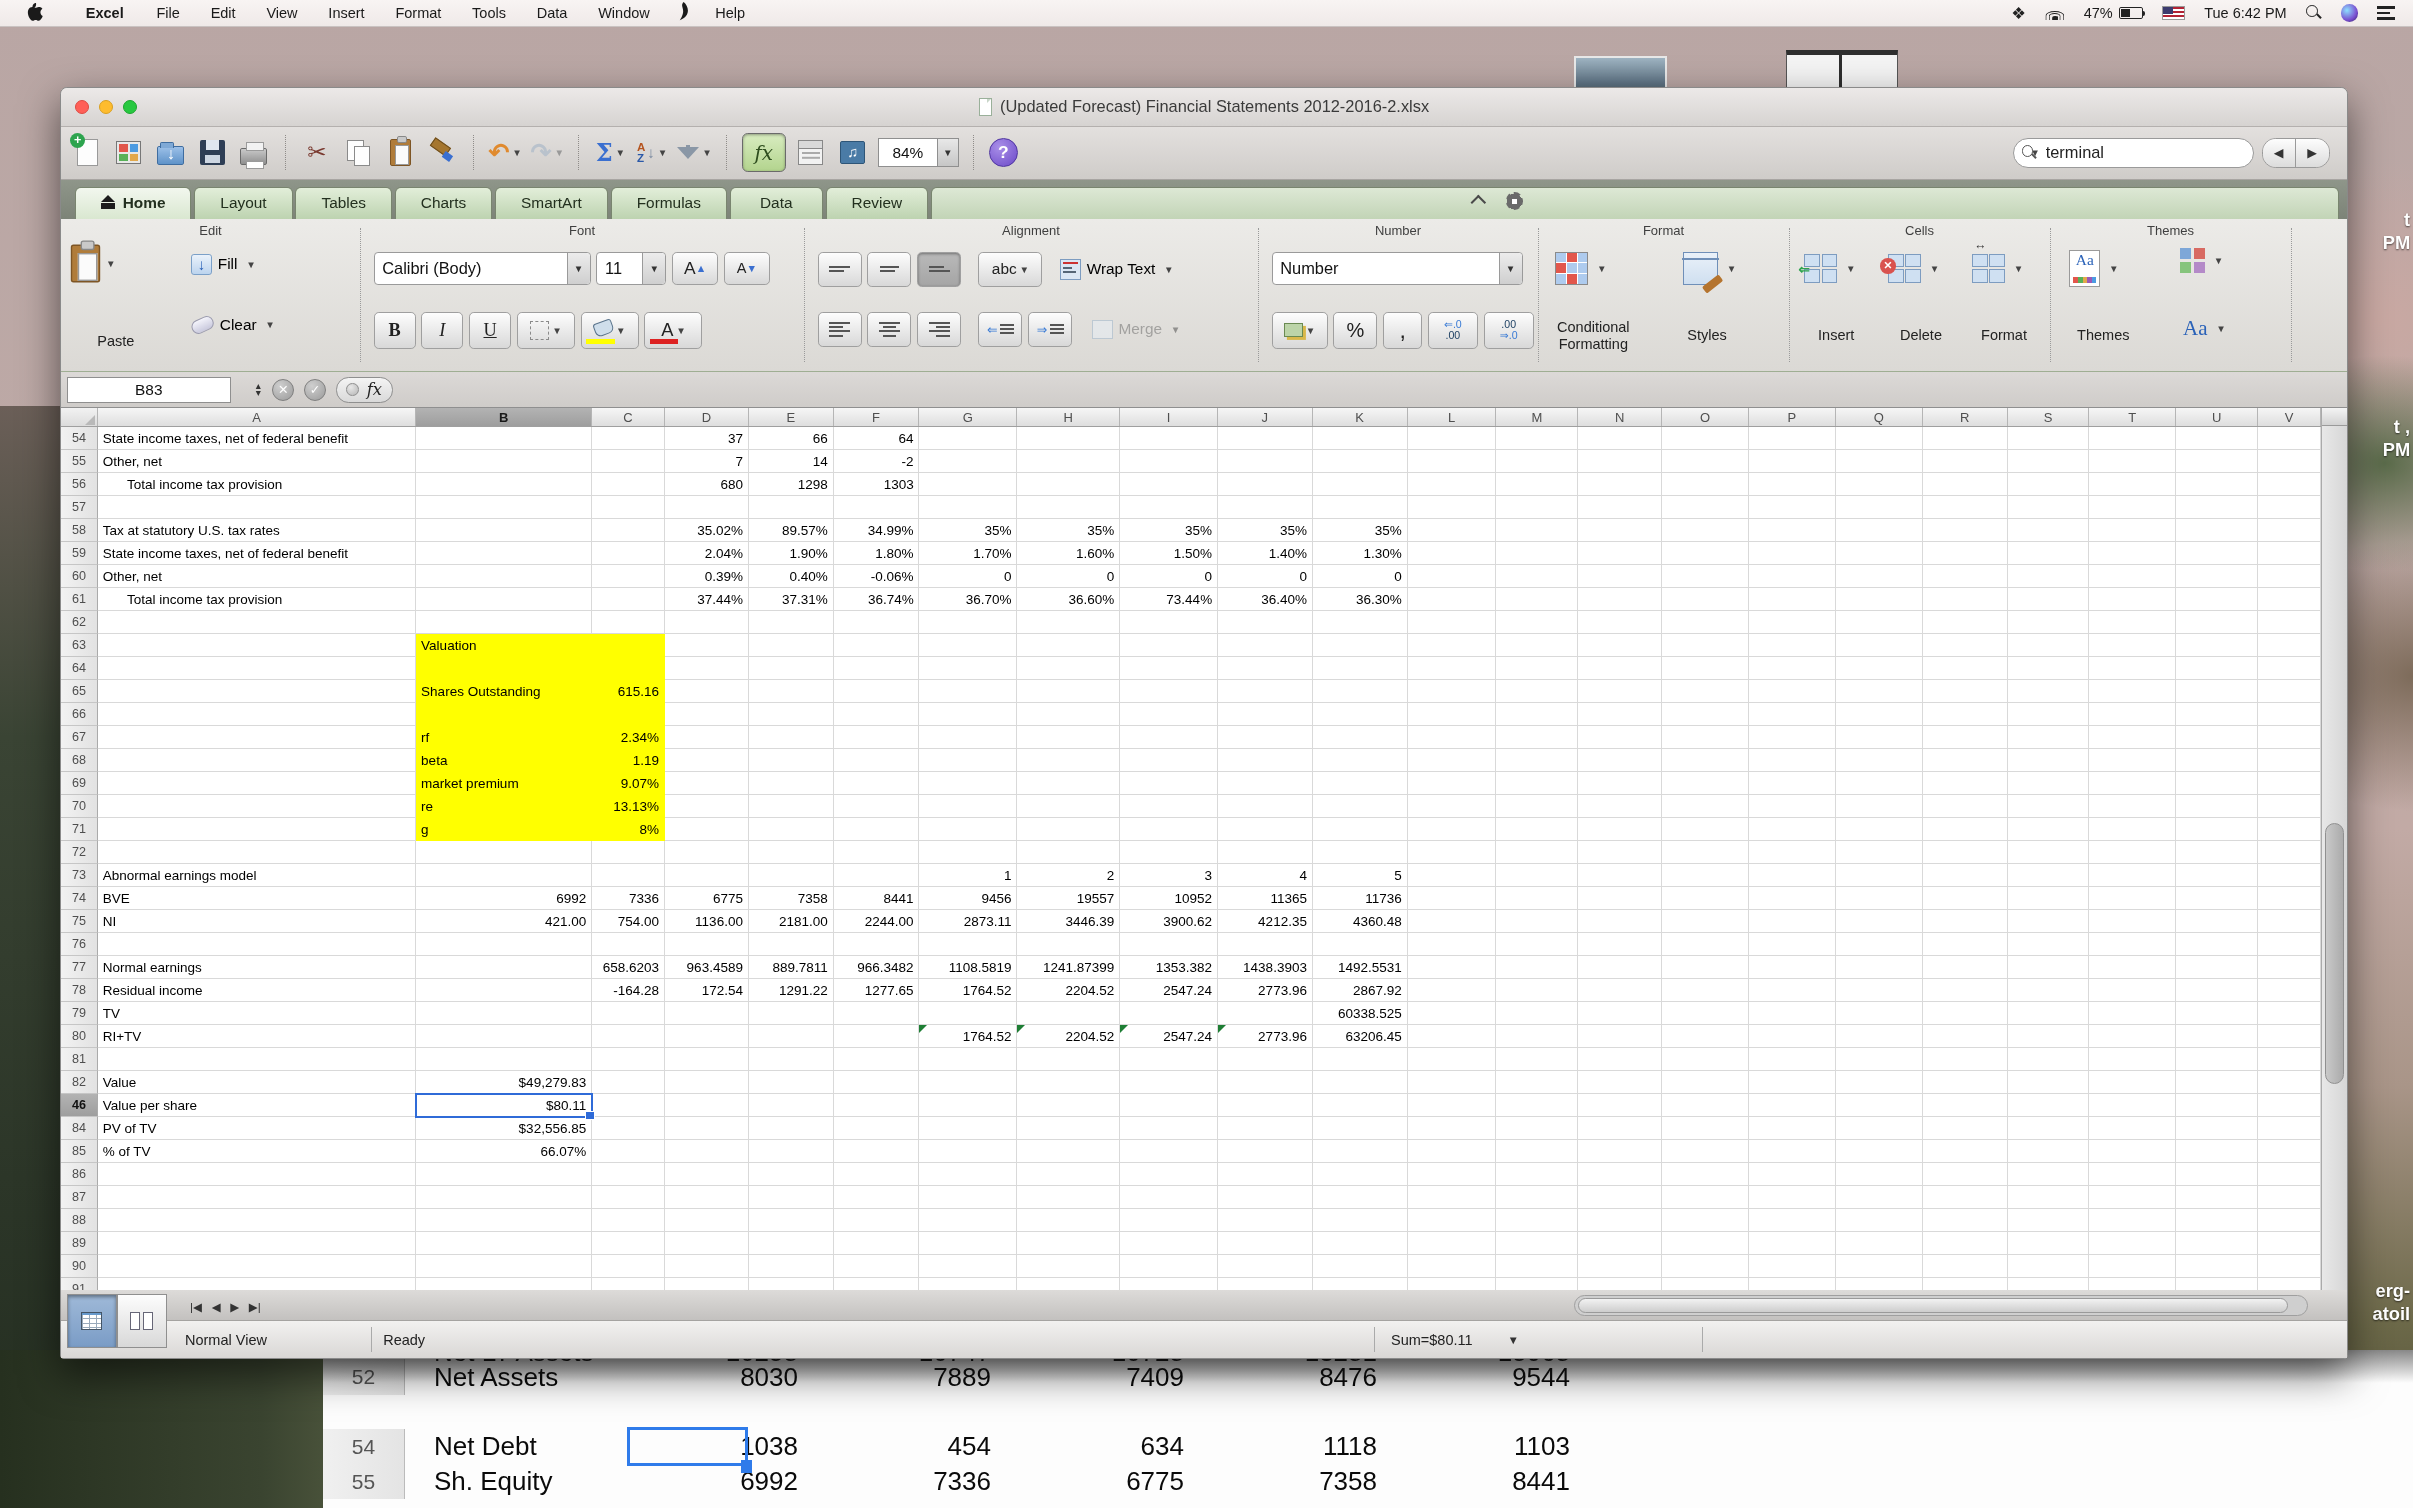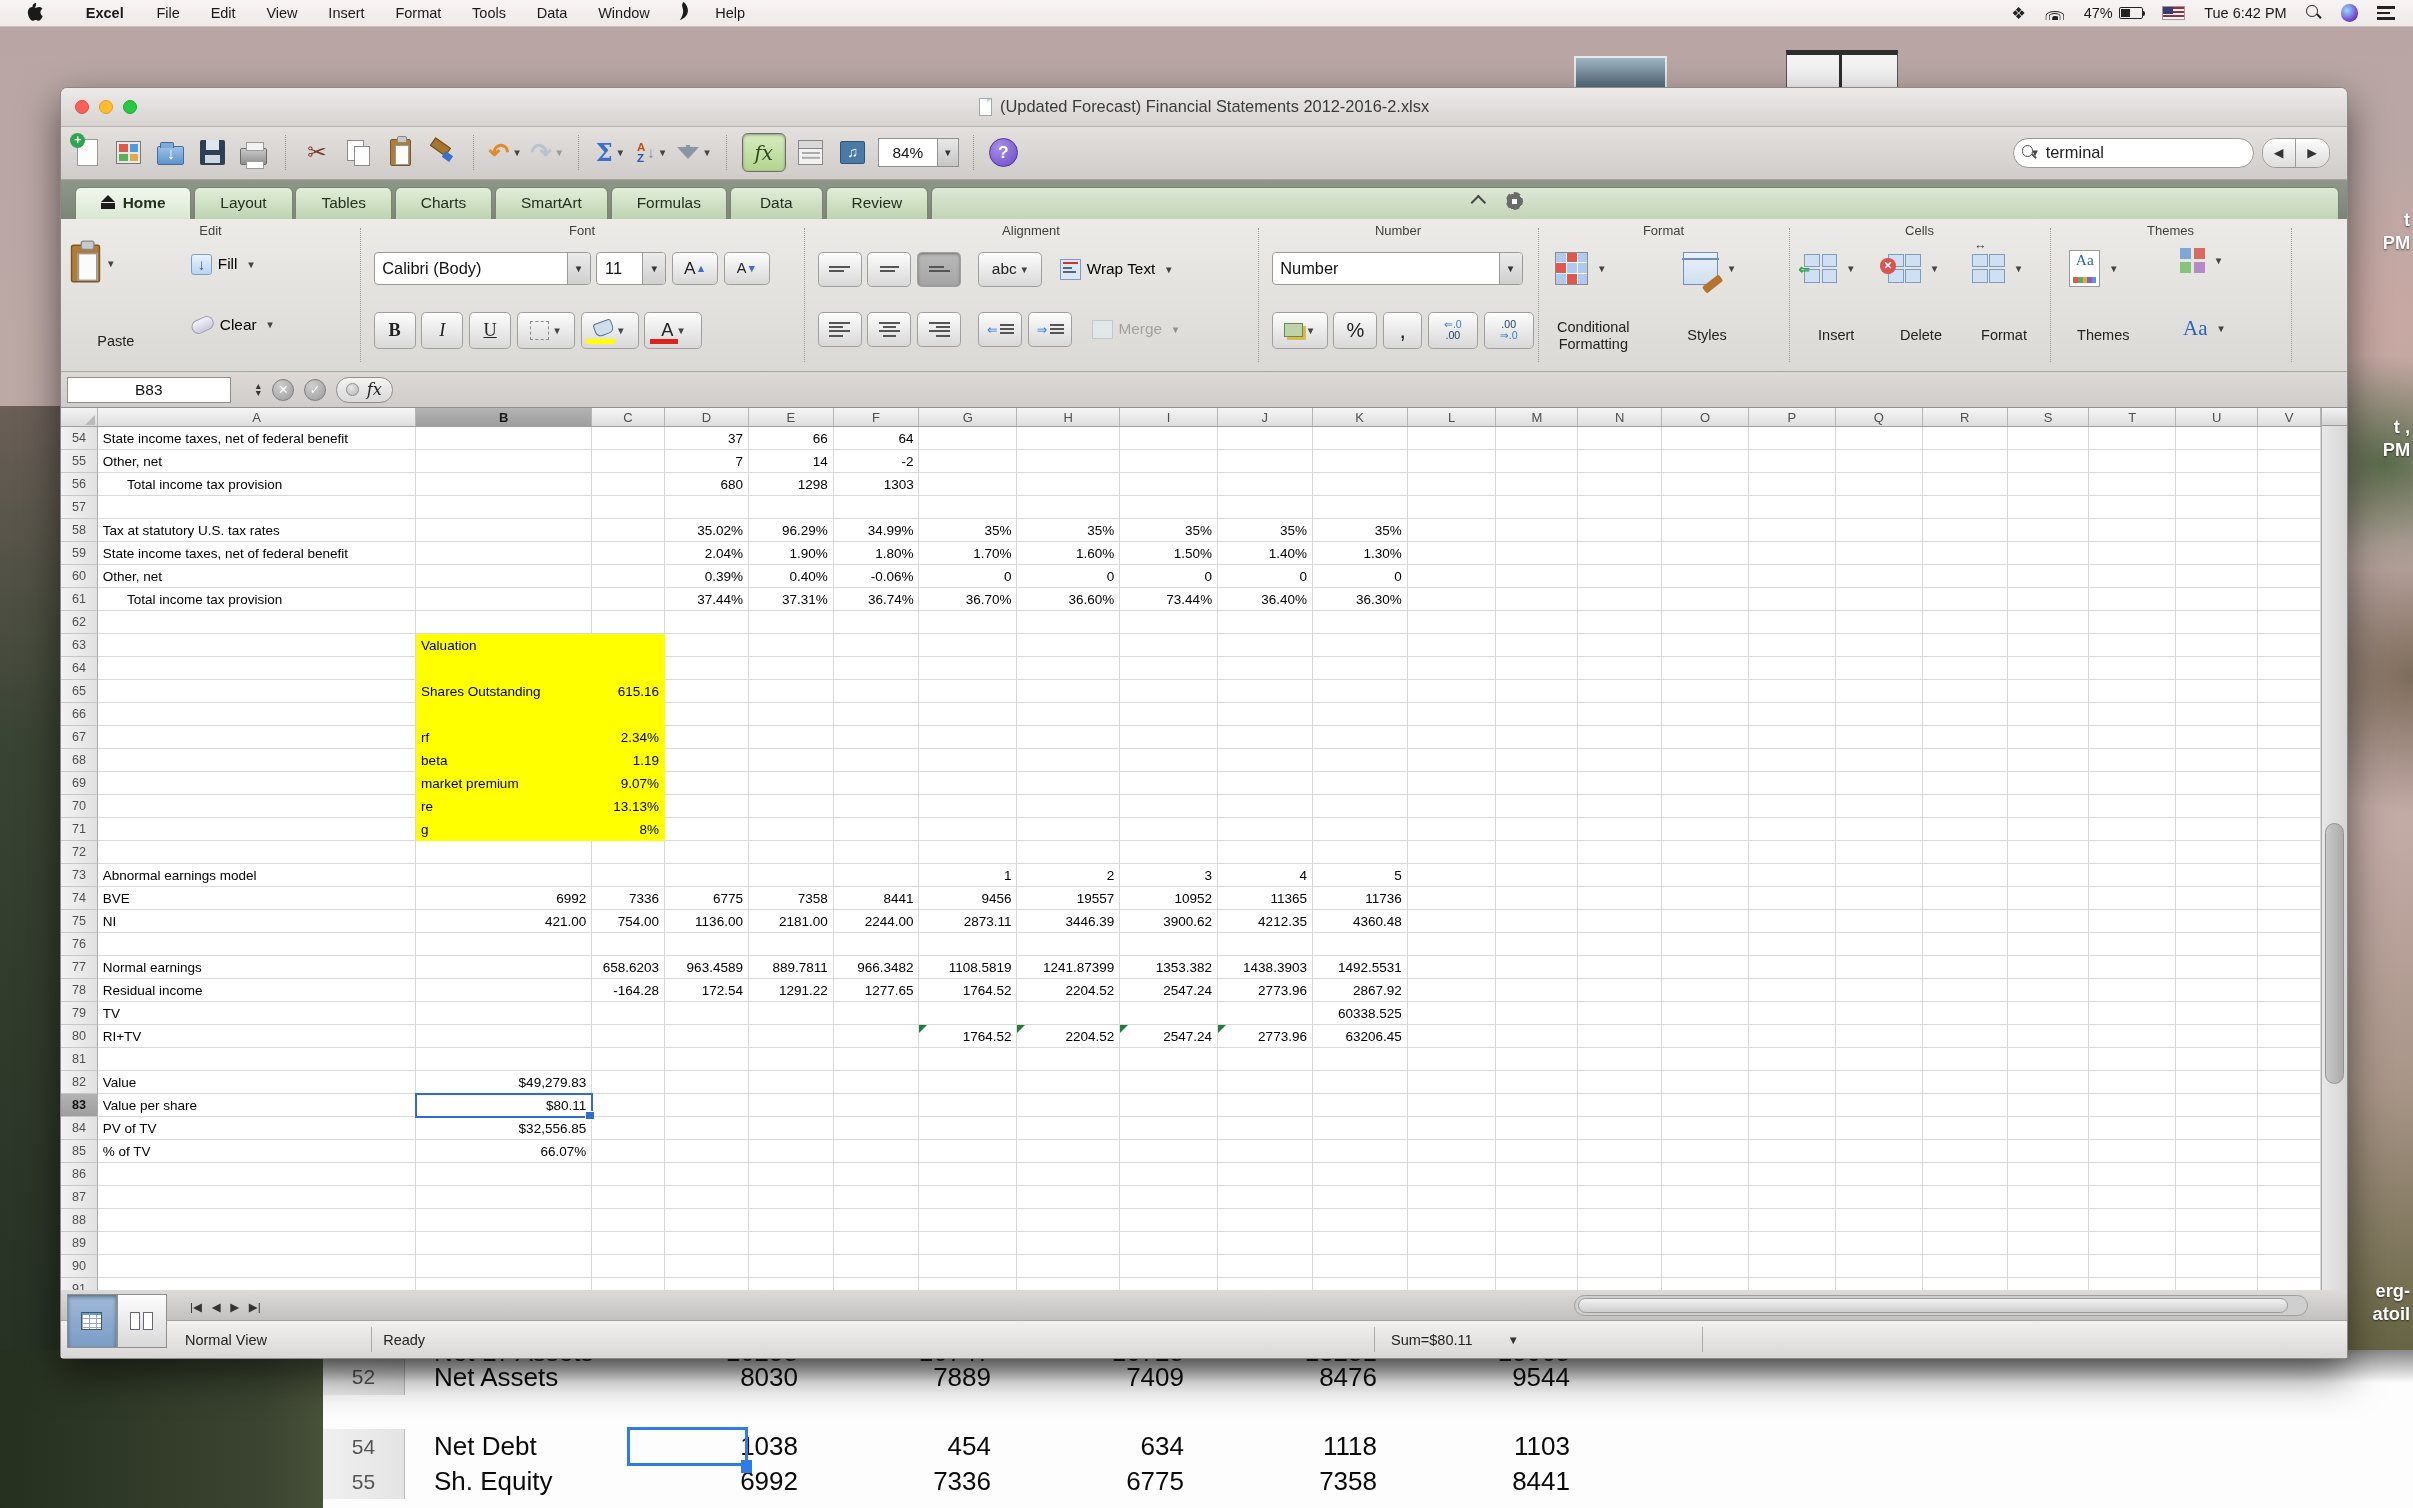--- a/index.html
+++ b/index.html
@@ -845,21 +845,21 @@
             <div class="g-cell" style="width: 87px;"></div>
             <div class="g-cell" style="width: 82px;"></div>
             <div class="g-cell" style="width: 63px;"></div>
           </div>
           <div class="g-row">
             <div class="g-rowhdr">58</div>
             <div class="g-cell" style="width: 319px;">Tax at statutory U.S. tax rates</div>
             <div class="g-cell" style="width: 176px;"></div>
             <div class="g-cell" style="width: 73px;"></div>
             <div class="g-cell num" style="width: 84px;">35.02%</div>
-            <div class="g-cell num" style="width: 85px;">96.29%</div>
+            <div class="g-cell num" style="width: 85px;">89.57%</div>
             <div class="g-cell num" style="width: 86px;">34.99%</div>
             <div class="g-cell num" style="width: 98px;">35%</div>
             <div class="g-cell num" style="width: 103px;">35%</div>
             <div class="g-cell num" style="width: 98px;">35%</div>
             <div class="g-cell num" style="width: 95px;">35%</div>
             <div class="g-cell num" style="width: 95px;">35%</div>
             <div class="g-cell" style="width: 89px;"></div>
             <div class="g-cell" style="width: 82px;"></div>
             <div class="g-cell" style="width: 84px;"></div>
             <div class="g-cell" style="width: 87px;"></div>
@@ -1465,21 +1465,21 @@
             <div class="g-cell" style="width: 87px;"></div>
             <div class="g-cell" style="width: 87px;"></div>
             <div class="g-cell" style="width: 87px;"></div>
             <div class="g-cell" style="width: 85px;"></div>
             <div class="g-cell" style="width: 82px;"></div>
             <div class="g-cell" style="width: 87px;"></div>
             <div class="g-cell" style="width: 82px;"></div>
             <div class="g-cell" style="width: 63px;"></div>
           </div>
           <div class="g-row">
-            <div class="g-rowhdr selhdr">83</div>
+            <div class="g-rowhdr selhdr">46</div>
             <div class="g-cell" style="width: 319px;">Value per share</div>
             <div class="g-cell num selcell" style="width: 176px;">$80.11</div>
             <div class="g-cell" style="width: 73px;"></div>
             <div class="g-cell" style="width: 84px;"></div>
             <div class="g-cell" style="width: 85px;"></div>
             <div class="g-cell" style="width: 86px;"></div>
             <div class="g-cell" style="width: 98px;"></div>
             <div class="g-cell" style="width: 103px;"></div>
             <div class="g-cell" style="width: 98px;"></div>
             <div class="g-cell" style="width: 95px;"></div>

